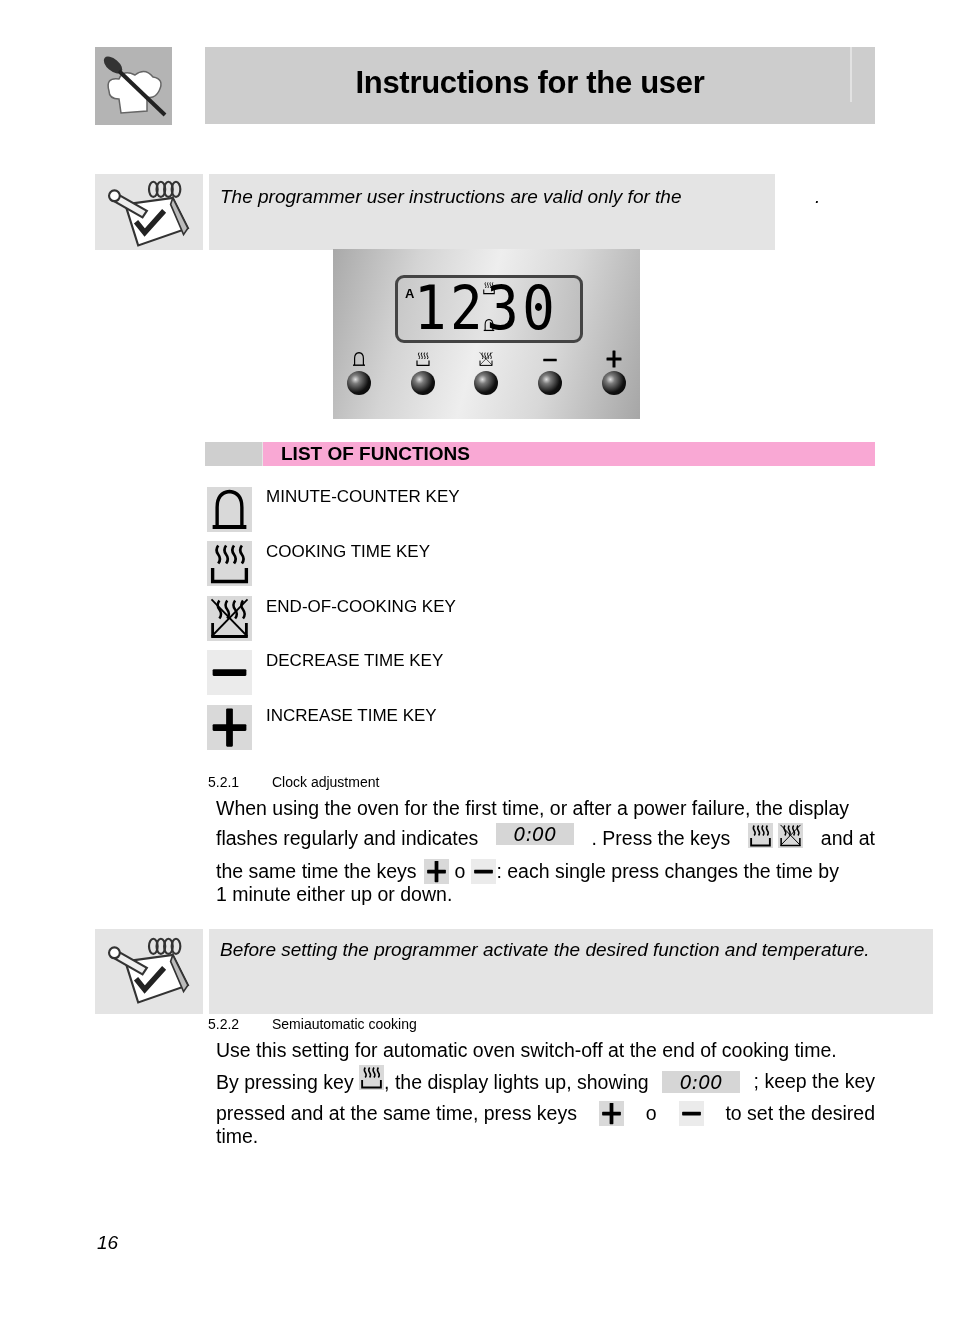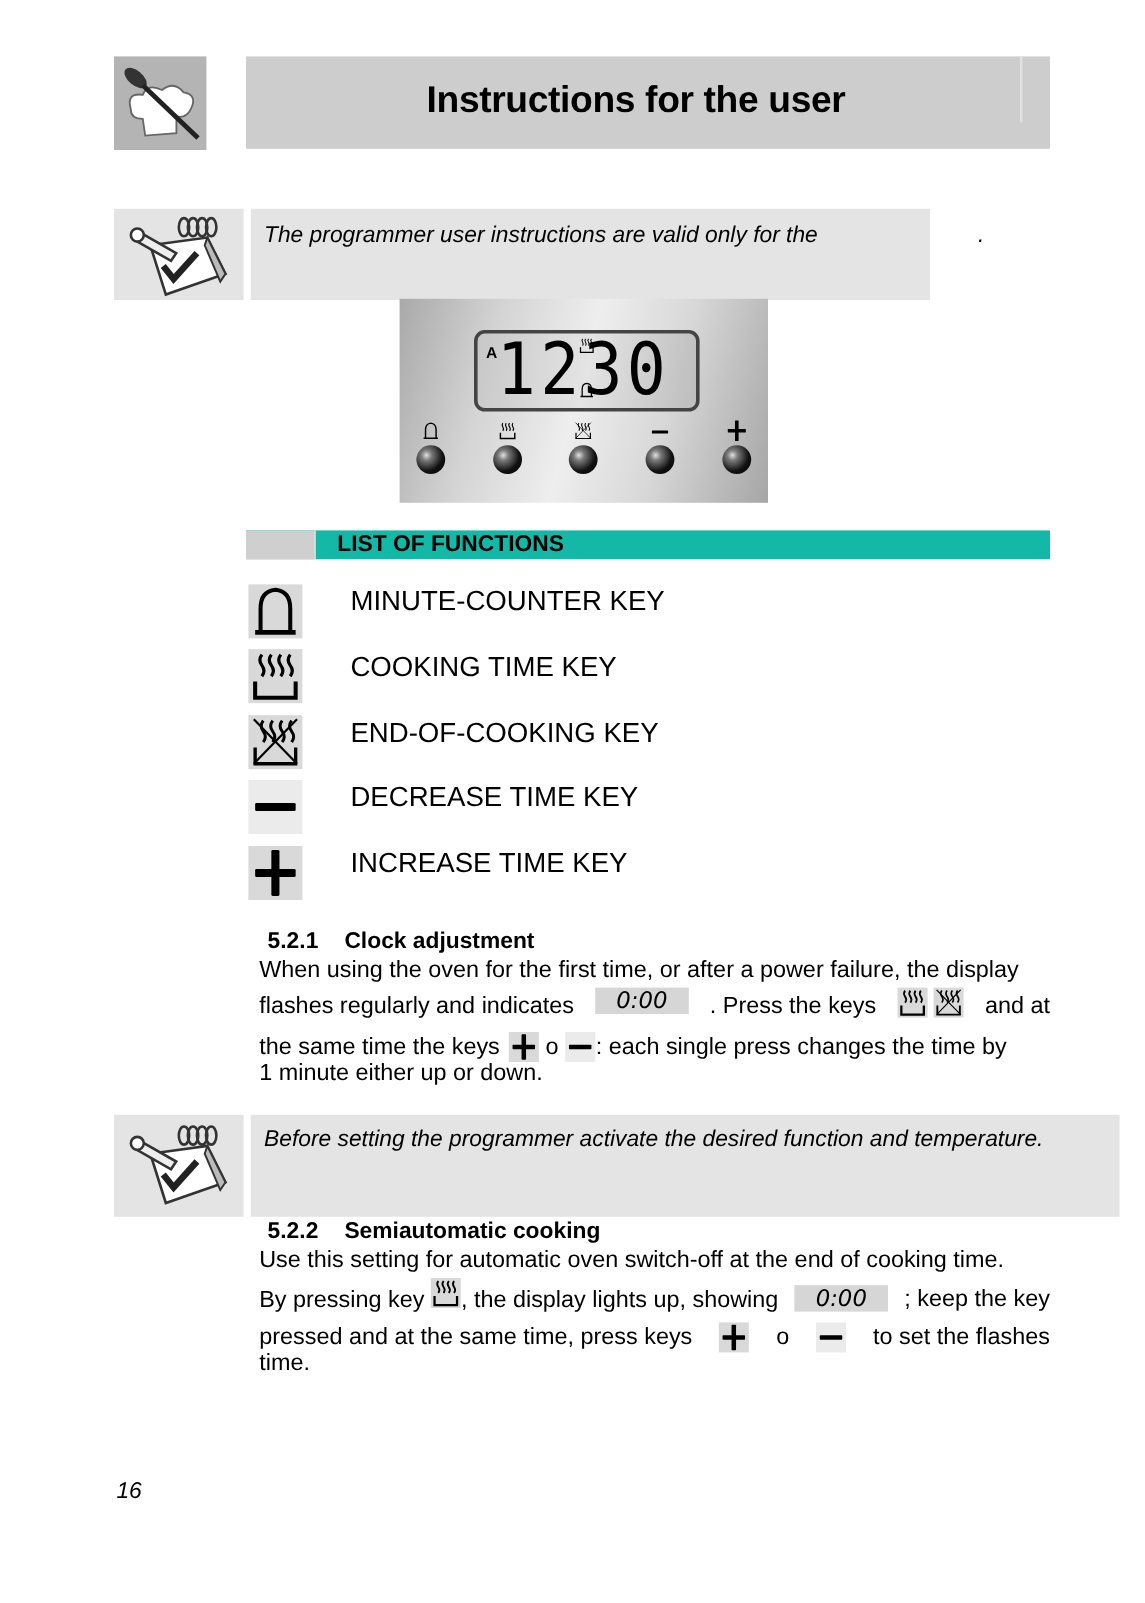--- a/index.html
+++ b/index.html
@@ -24,28 +24,28 @@
            background:linear-gradient(105deg,#a9a9a9 0%,#d4d4d4 25%,#eeeeee 48%,#d8d8d8 70%,#a6a6a6 100%); }
   .lcd { position:absolute; left:62px; top:26px; width:182px; height:62px; border:3px solid #444;
          border-radius:9px; background:linear-gradient(100deg,#c7c7c7,#e4e4e4 50%,#bdbdbd); }
   .lcd-a { position:absolute; left:7px; top:8px; font-size:13px; font-weight:bold; }
   .lcd-digits { position:absolute; left:16px; top:-3px; font-family:"DejaVu Sans Mono", monospace;
                 font-size:60px; line-height:66px; letter-spacing:4px; transform:scaleX(0.9); transform-origin:left; }
   .knob { position:absolute; width:24px; height:24px; border-radius:50%;
           background:radial-gradient(circle at 35% 35%, #e0e0e0 0%, #7a7a7a 20%, #111 60%, #000 100%); }
 
   
-  .lof-bar { left:205px; top:442px; width:670px; height:24px; background:#14b8a6; }
+  .lof-bar { left:205px; top:442px; width:670px; height:24px; background:#f9a8d4; }
   .lof-bar .lead { position:absolute; left:0; top:0; width:57px; height:24px; background:#cfcfcf; border-right:1px solid #e5e5e5; }
   .lof-title { position:absolute; left:76px; top:1px; font-size:19px; font-weight:bold; }
   .fn-icon { left:207px; width:45px; height:45px; background:#d9d9d9; }
-  .fn-label { left:292px; font-size:23px; }
-
-  
-  .sec-head { left:223px; font-size:19px; font-weight:bold; }
+  .fn-label { left:266px; font-size:17px; }
+
+  
+  .sec-head { left:208px; font-size:14px; font-weight:normal; }
   .sec-head .num { display:inline-block; width:64px; }
   .para { left:216px; width:659px; font-size:19.5px; line-height:31px; text-align:justify; }
   .inline-disp { display:inline-block; background:#d6d6d6; font-style:italic; width:78px; height:22px;
                  line-height:22px; text-align:center; vertical-align:2px; font-family:"DejaVu Sans", sans-serif; font-size:19px; }
   .inline-icn { display:inline-block; width:25px; height:25px; background:#d9d9d9; vertical-align:-1px; position:relative; }
   .inline-icn svg { position:absolute; left:0; top:0; }
 
   .page-num { left:97px; top:1232px; font-size:19px; font-style:italic; }
 </style>
 </head>
@@ -275,20 +275,20 @@
         <svg width="25" height="25">
           <use href="#sym-plus"></use>
         </svg>
       </span>
     <span>o</span>
     <span class="inline-icn" style="background:#ebebeb;">
         <svg width="25" height="25">
           <use href="#sym-minus"></use>
         </svg>
       </span>
-    <span>to set the flashes</span>
+    <span>to set the desired</span>
   </div>
 </div>
 <div class="abs para" style="top:1124px;line-height:24px;">
   <div>time.</div>
 </div>
 
 <div class="abs page-num">16</div>
 
 </body></html>

